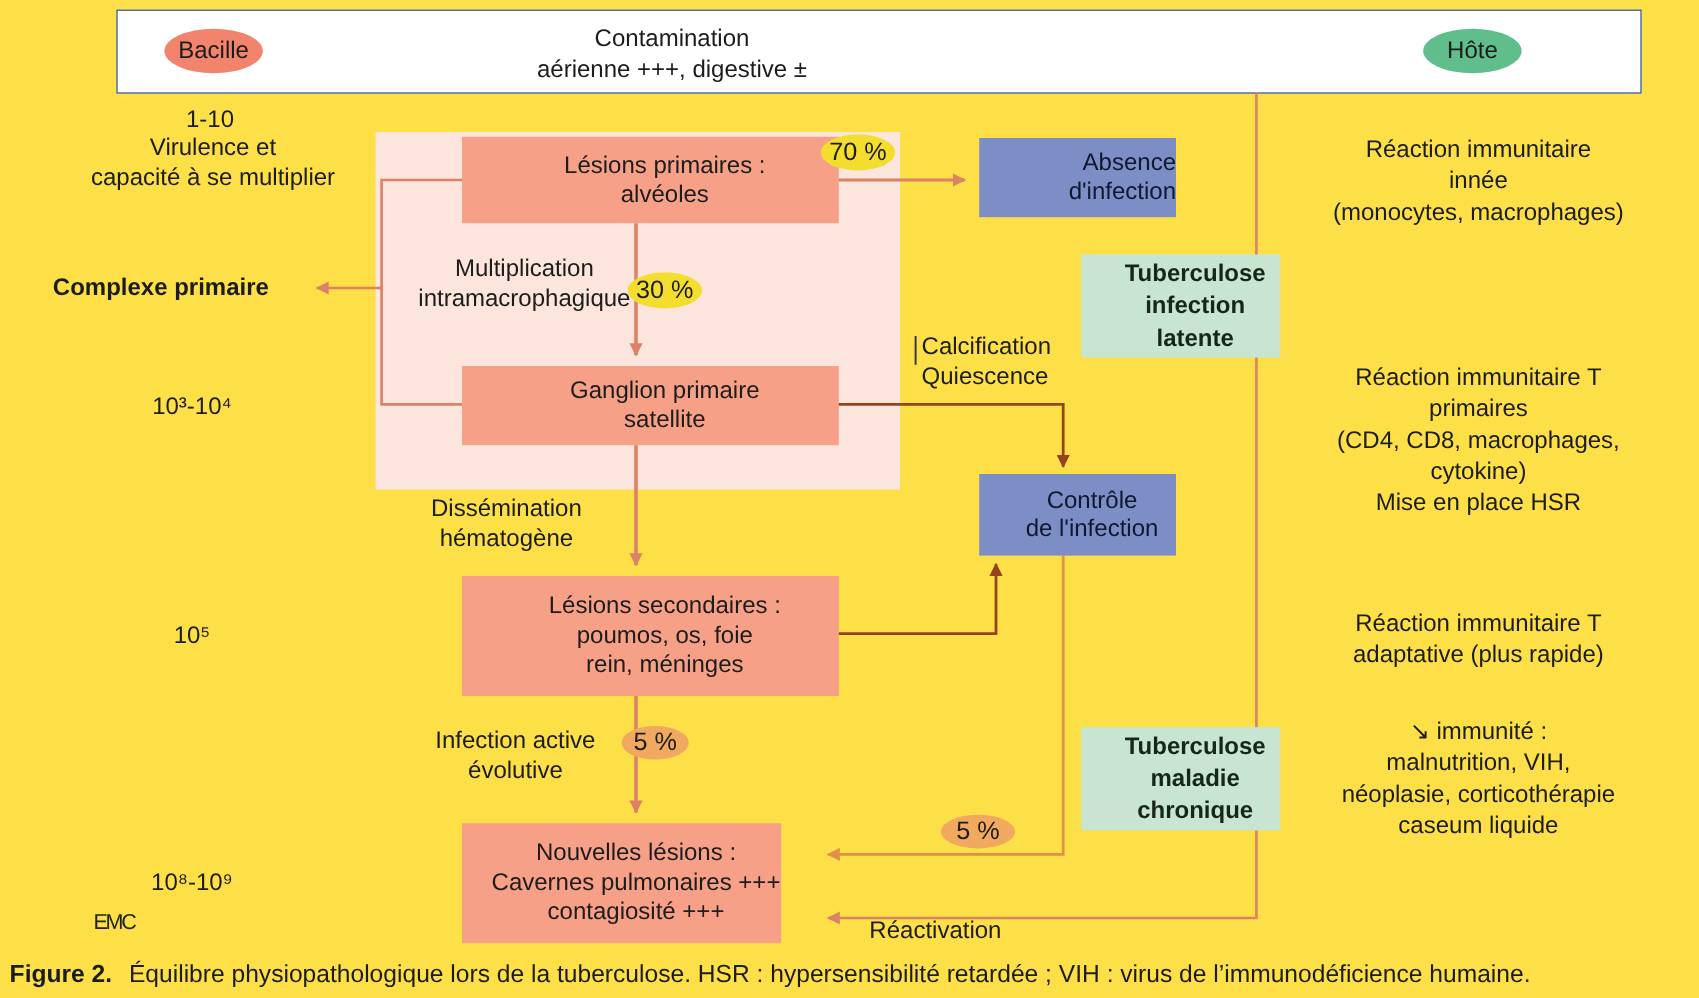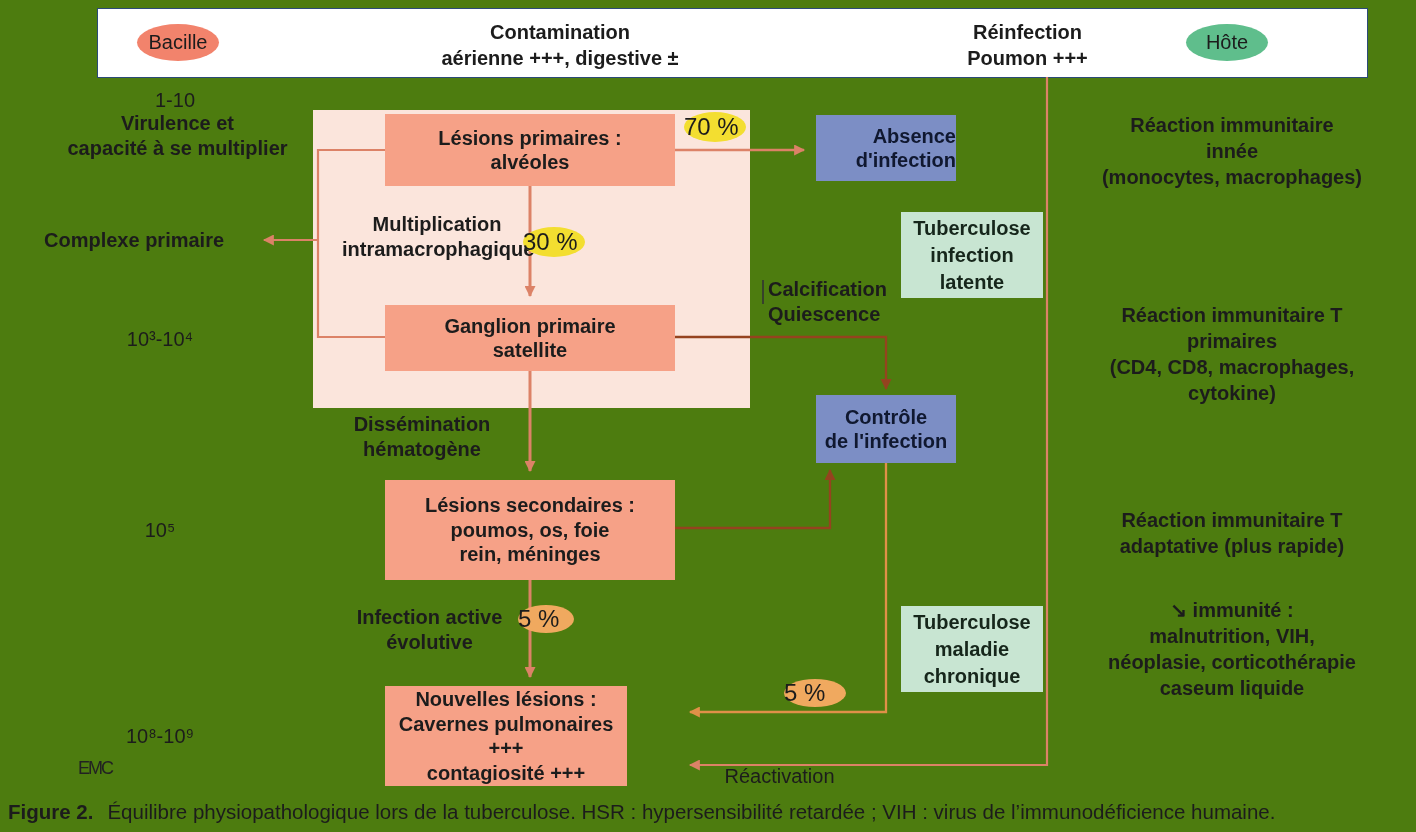--- a/index.html
+++ b/index.html
@@ -1,49 +1,49 @@
 <!DOCTYPE html>
 <html><head>
 <meta charset="utf-8">
 <style>
   html,body{margin:0;padding:0;background:#ffffff;}
   #stage{
     position:relative;
     width:1416px;height:832px;
-    background:#4d7c0f;
+    background:#fde047;
     font-family:"Liberation Sans", sans-serif;
     color:#1c1c1c;
     overflow:hidden;
   }
   .abs{position:absolute;}
   .center{text-align:center;}
   .lbl{font-size:20px;line-height:25px;z-index:3;}
-  .line{display:block;font-weight:bold;}
+  .line{display:block;}
   
   .banner{left:97px;top:8px;width:1269px;height:68px;border:1.6px solid #2b4a78;background:#fff;z-index:1;}
   .pill{border-radius:50%;display:flex;align-items:center;justify-content:center;font-size:20px;z-index:3;}
   .pill-bacille{left:137px;top:24px;width:82px;height:37px;background:#f2836c;}
   .pill-hote{left:1186px;top:24px;width:82px;height:37px;background:#5fbe8c;}
   
   .pinkbg{left:313px;top:110px;width:437px;height:298px;background:#fbe5dc;z-index:1;}
   
-  .bx{display:flex;flex-direction:column;align-items:center;justify-content:center;font-size:20px;line-height:24.5px;text-align:center;z-index:3;}
+  .bx{display:flex;flex-direction:column;align-items:center;justify-content:center;font-size:20px;line-height:24.5px;text-align:center;z-index:3;padding-left:24px;}
   .bx-salmon{background:#f6a187;color:#1c1c1c;}
   .bx-blue{background:#7c8ec5;color:#101830;}
   .bx-green{background:#c8e5d2;color:#16261b;font-weight:bold;margin-top:16px;}
   .b-lesions-primaires{left:385px;top:114px;width:290px;height:72px;}
   .b-ganglion{left:385px;top:305px;width:290px;height:66px;}
   .b-secondaires{left:385px;top:480px;width:290px;height:100px;}
   .b-nouvelles{left:385px;top:686px;width:242px;height:100px;}
   .b-absence{left:816px;top:115px;width:140px;height:66px;align-items:flex-end;}
   .b-controle{left:816px;top:395px;width:140px;height:68px;}
   .b-latente{left:901px;top:196px;width:142px;height:86px;line-height:27px;}
   .b-chronique{left:901px;top:590px;width:142px;height:86px;line-height:27px;}
   
-  .pct{border-radius:50%;display:flex;align-items:center;font-size:24px;z-index:4;}
+  .pct{border-radius:50%;display:flex;align-items:center;justify-content:center;font-size:21px;z-index:4;}
   .pct-yellow{background:#f3de30;}
   .pct-orange{background:#f0a95f;}
   .p70{left:684px;top:112px;width:62px;height:30px;}
   .p30{left:523px;top:227px;width:62px;height:30px;}
   .p5a{left:518px;top:605px;width:56px;height:28px;}
   .p5b{left:784px;top:679px;width:62px;height:28px;}
   
   #wires{position:absolute;left:0;top:0;width:1416px;height:832px;z-index:2;pointer-events:none;}
   .bold{font-weight:bold;}
   .emc{font-size:18px;letter-spacing:-2px;font-stretch:condensed;color:#222;}
@@ -103,24 +103,20 @@
   </svg>
 
   <div class="abs banner"></div>
   <div class="abs pill pill-bacille">
     <span>Bacille</span>
   </div>
   <div class="abs lbl center" style="left:420px;top:19px;width:280px;line-height:26px;">
     <span class="line">Contamination</span>
     <span class="line">aérienne +++, digestive ±</span>
   </div>
-  <div class="abs lbl center" style="left:930px;top:19px;width:195px;line-height:26px;">
-    <span class="line">Réinfection</span>
-    <span class="line">Poumon +++</span>
-  </div>
   <div class="abs pill pill-hote">
     <span>Hôte</span>
   </div>
 
   <div class="abs lbl center" style="left:100px;top:88px;width:150px;">1-10</div>
   <div class="abs lbl center" style="left:55px;top:111px;width:245px;">
     <span class="line">Virulence et</span>
     <span class="line">capacité à se multiplier</span>
   </div>
   <div class="abs lbl bold" style="left:44px;top:228px;width:215px;">Complexe primaire</div>
@@ -215,20 +211,21 @@
     <span class="line">Réaction immunitaire</span>
     <span class="line">innée</span>
     <span class="line">(monocytes, macrophages)</span>
   </div>
 
   <div class="abs lbl center" style="left:1082px;top:302px;width:300px;line-height:26px;">
     <span class="line">Réaction immunitaire T</span>
     <span class="line">primaires</span>
     <span class="line">(CD4, CD8, macrophages,</span>
     <span class="line">cytokine)</span>
+    <span class="line">Mise en place HSR</span>
   </div>
 
   <div class="abs lbl center" style="left:1082px;top:507px;width:300px;line-height:26px;">
     <span class="line">Réaction immunitaire T</span>
     <span class="line">adaptative (plus rapide)</span>
   </div>
 
   <div class="abs lbl center" style="left:1082px;top:597px;width:300px;line-height:26px;">
     <span class="line">↘ immunité :</span>
     <span class="line">malnutrition, VIH,</span>

